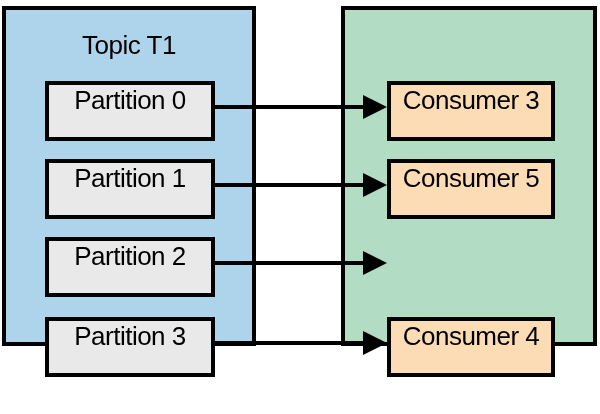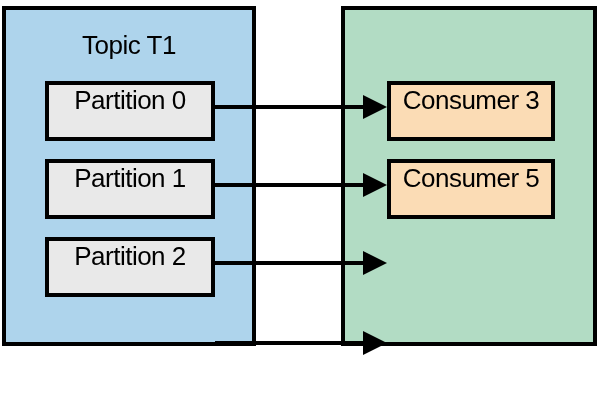--- a/index.html
+++ b/index.html
@@ -100,28 +100,34 @@
     <div class="panel-title">Topic T1</div>
     <div class="node partition" style="top:71px">
       <span>Partition 0</span>
     </div>
     <div class="node partition" style="top:149px">
       <span>Partition 1</span>
     </div>
     <div class="node partition" style="top:227px">
       <span>Partition 2</span>
     </div>
+    <div class="node partition" style="top:307px">
+      <span>Partition 3</span>
+    </div>
   </div>
 
   <div class="panel group-panel">
     <div class="node consumer" style="top:71px">
       <span>Consumer 3</span>
     </div>
     <div class="node consumer" style="top:149px">
       <span>Consumer 5</span>
+    </div>
+    <div class="node consumer" style="top:307px">
+      <span>Consumer 4</span>
     </div>
   </div>
 
   <div class="arrow" style="top:107px">
     <div class="arrow-line"></div>
     <div class="arrow-head"></div>
   </div>
   <div class="arrow" style="top:185px">
     <div class="arrow-line"></div>
     <div class="arrow-head"></div>

